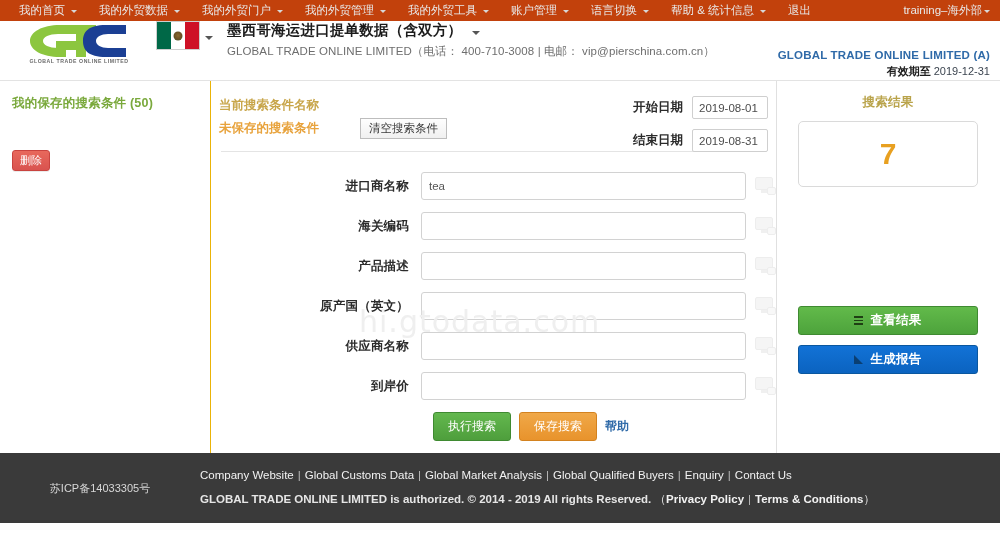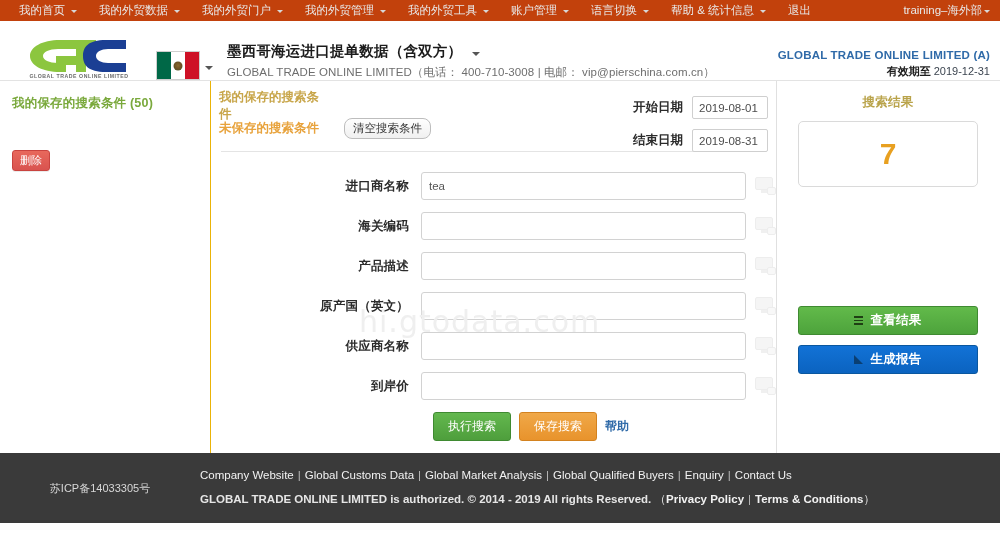--- a/index.html
+++ b/index.html
@@ -26,21 +26,21 @@
   .caret {
     display:inline-block; width:0; height:0;
     border-left:3px solid transparent; border-right:3px solid transparent;
     border-top:3.5px solid #d8d8d8; margin-left:2px; position:relative; top:1px;
   }
   .topnav-right { position:absolute; right: 10px; display:flex; align-items:center; }
 
   
   .header {
     height: 60px; background:#fff; position:relative;
-    display:flex; align-items:flex-end; border-bottom:1px solid #e3e3e3;
+    display:flex; align-items:flex-start; border-bottom:1px solid #e3e3e3;
   }
   .logo-wrap { width: 148px; display:flex; align-items:center; justify-content:center; padding-left: 8px;}
   .logo { width: 112px; height: 44px; position:relative; }
   .logo-sub {
     position:absolute; bottom:1px; left:3px; width:108px; text-align:center;
     font-size:5.2px; letter-spacing:0.55px; color:#6b6b6b; font-weight:bold;
     font-family:"Liberation Sans", sans-serif;
   }
   .flag-wrap { display:flex; align-items:center; gap:5px; margin-left: 8px; }
   .flag {
@@ -93,22 +93,22 @@
   .center-col {
     width: 566px; border-right:1px solid #e0e0e0;
     padding: 13px 0 0 0; position:relative;
   }
 
   .cond-row { display:flex; align-items:center; padding-left: 8px; height: 23px; }
   .cond-label { font-size:12.5px; color:#c8a64b; font-weight:bold; width: 112px; }
   .cond-label.orange { color:#e8a33d; }
   .btn-clear {
     background:linear-gradient(#fefefe,#f0f0f0); border:1px solid #bdbdbd;
-    border-radius:8px; font-size:11.5px; color:#3a3a3a; padding:2px 8px;
-    cursor:pointer; margin-left: 13px;
+    border-radius:0; font-size:11.5px; color:#3a3a3a; padding:2px 8px;
+    cursor:pointer; margin-left: 29px;
   }
 
   .date-box { position:absolute; right: 8px; top: 12px; }
   .date-row { display:flex; align-items:center; height:29px; margin-bottom:4px; }
   .date-label { font-size:12.5px; color:#2b2b2b; font-weight:bold; margin-right:9px; }
   .date-input {
     width: 76px; height: 23px; border:1px solid #cfcfcf; border-radius:2px;
     background:#fff; font-size:11.5px; color:#4c4c4c; padding: 0 6px;
     font-family:"Liberation Sans", sans-serif;
   }
@@ -294,21 +294,21 @@
 
   <div class="body-area">
 
     <div class="sidebar">
       <div class="saved-title">我的保存的搜索条件 (50)</div>
       <div class="btn-delete">删除</div>
     </div>
 
     <div class="center-col">
       <div class="cond-row">
-        <span class="cond-label">我的保存的搜索条件</span>
+        <span class="cond-label">当前搜索条件名称</span>
       </div>
       <div class="cond-row">
         <span class="cond-label orange">未保存的搜索条件</span>
         <span class="btn-clear">清空搜索条件</span>
       </div>
 
       <div class="date-box">
         <div class="date-row">
           <span class="date-label">开始日期</span>
           <input class="date-input" type="text" value="2019-08-01" style="">

